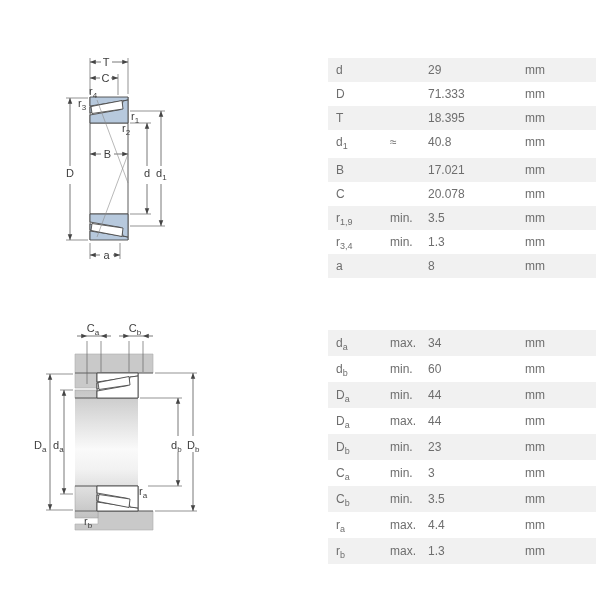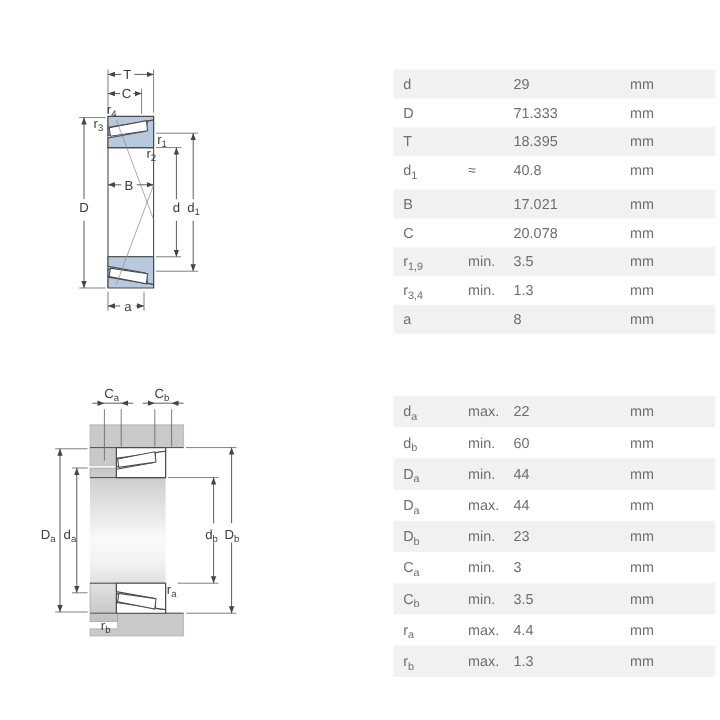--- a/index.html
+++ b/index.html
@@ -238,21 +238,21 @@
       <span class="c-qual"></span>
       <span class="c-val">8</span>
       <span class="c-unit">mm</span>
     </div>
   </div>
 
   <div class="dimtable t2">
     <div class="trow gray">
       <span class="c-sym"><span>d</span><span class="sub">a</span></span>
       <span class="c-qual">max.</span>
-      <span class="c-val">22</span>
+      <span class="c-val">34</span>
       <span class="c-unit">mm</span>
     </div>
     <div class="trow">
       <span class="c-sym"><span>d</span><span class="sub">b</span></span>
       <span class="c-qual">min.</span>
       <span class="c-val">60</span>
       <span class="c-unit">mm</span>
     </div>
     <div class="trow gray">
       <span class="c-sym"><span>D</span><span class="sub">a</span></span>

